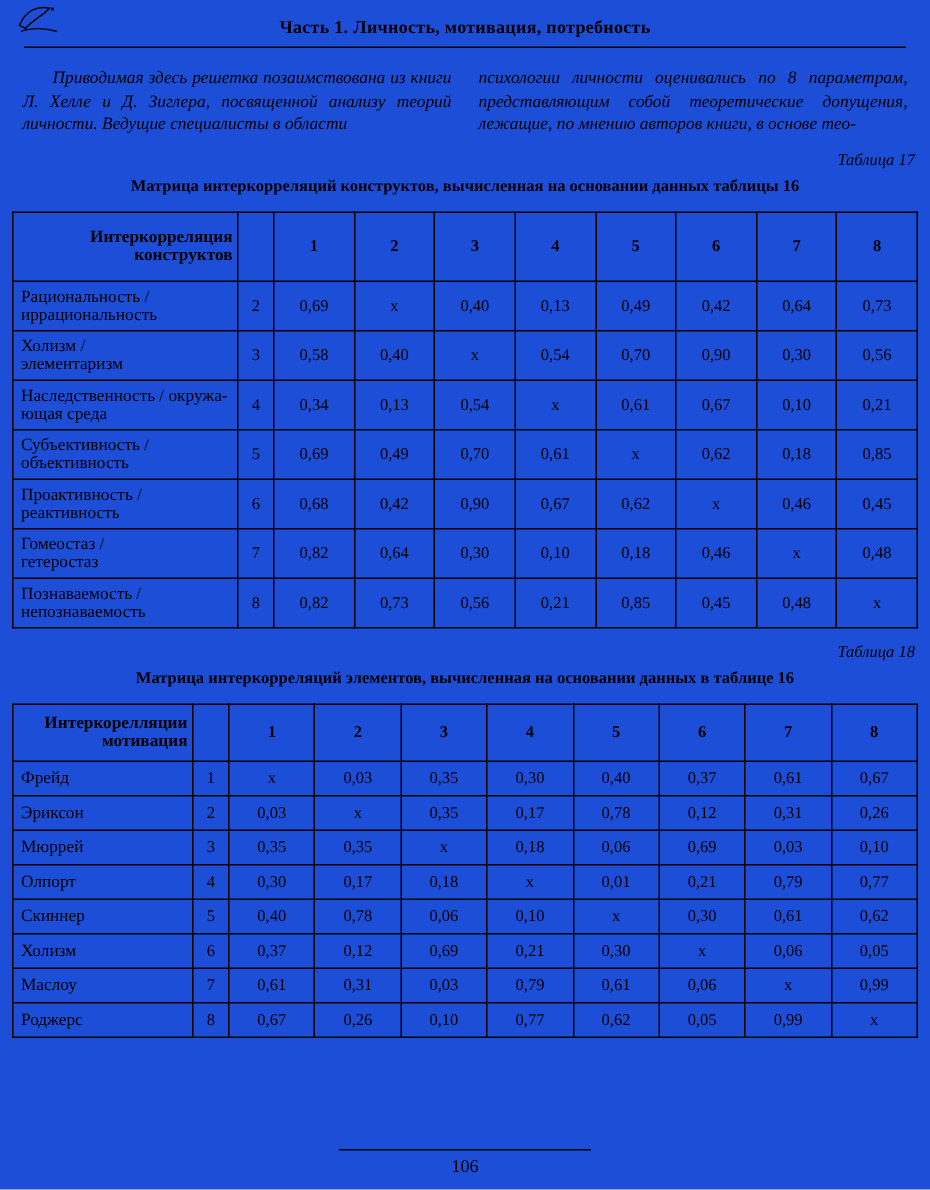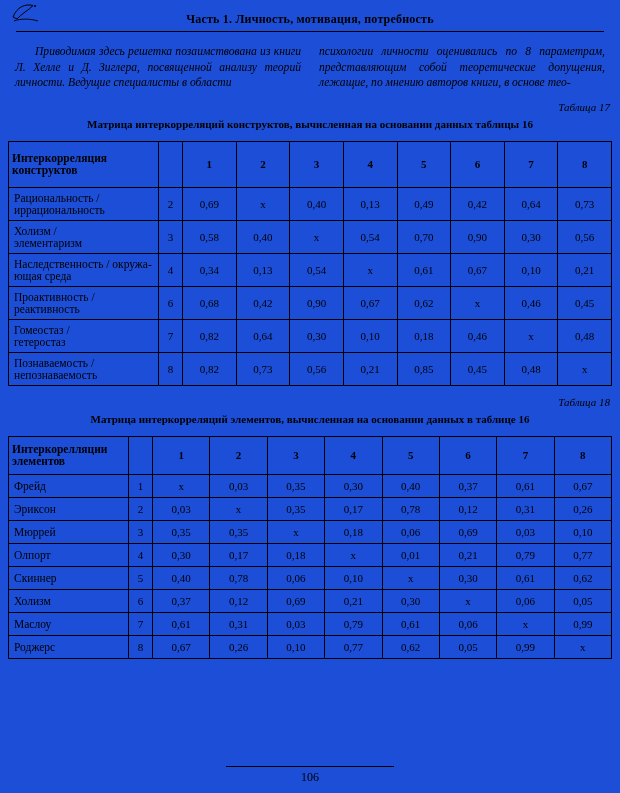--- a/index.html
+++ b/index.html
@@ -24,21 +24,21 @@
   
   .tbl-label { margin:10px 10px 0 0; text-align:right; font-style:italic; font-size:11px; }
   .tbl-caption { margin:5px 8px 0 8px; text-align:center; font-weight:bold; font-size:11px; }
   
   table { width:604px; margin:11px auto 0 auto; border-collapse:collapse; table-layout:fixed; }
   th, td {
     border:1px solid #000; font-size:11px; text-align:center;
     vertical-align:middle; padding:2px 3px; overflow:hidden;
   }
   th { font-weight:bold; }
-  .corner-th { white-space:pre-line; font-size:11.5px; text-align:left; }
+  .corner-th { white-space:pre-line; font-size:11.5px; text-align:right; }
   .t17 .corner-th { height:46px; }
   .t18 .corner-th { height:38px; }
   .row-name { text-align:left; white-space:pre-line; padding-left:5px; font-size:11.5px; }
   .t17 td { height:33px; }
   .t18 td { height:23px; }
   
   .footer { position:absolute; left:0; right:0; bottom:8px; text-align:center; }
   .footer-rule { width:168px; margin:0 auto 3px auto; border-top:1.4px solid #000; }
   .page-num { font-weight:normal; font-size:12px; }
 </style>
@@ -119,20 +119,33 @@
           <td class="val-cell">0,34</td>
           <td class="val-cell">0,13</td>
           <td class="val-cell">0,54</td>
           <td class="val-cell">х</td>
           <td class="val-cell">0,61</td>
           <td class="val-cell">0,67</td>
           <td class="val-cell">0,10</td>
           <td class="val-cell">0,21</td>
         </tr>
         <tr>
+          <td class="row-name">Субъективность /
+объективность</td>
+          <td class="row-num">5</td>
+          <td class="val-cell">0,69</td>
+          <td class="val-cell">0,49</td>
+          <td class="val-cell">0,70</td>
+          <td class="val-cell">0,61</td>
+          <td class="val-cell">х</td>
+          <td class="val-cell">0,62</td>
+          <td class="val-cell">0,18</td>
+          <td class="val-cell">0,85</td>
+        </tr>
+        <tr>
           <td class="row-name">Проактивность /
 реактивность</td>
           <td class="row-num">6</td>
           <td class="val-cell">0,68</td>
           <td class="val-cell">0,42</td>
           <td class="val-cell">0,90</td>
           <td class="val-cell">0,67</td>
           <td class="val-cell">0,62</td>
           <td class="val-cell">х</td>
           <td class="val-cell">0,46</td>
@@ -170,21 +183,21 @@
   <div class="tbl-label">Таблица 18</div>
   <div class="tbl-caption">Матрица интеркорреляций элементов, вычисленная на основании данных в таблице 16</div>
   <table class="t18">
     <colgroup>
       <col style="width:120px">
       <col style="width:24px">
     </colgroup>
     <thead>
       <tr>
         <th class="corner-th">Интеркорелляции
-элементов</th>
+мотивация</th>
         <th class="empty-th"></th>
       <th class="col-head">1</th>
           <th class="col-head">2</th>
           <th class="col-head">3</th>
           <th class="col-head">4</th>
           <th class="col-head">5</th>
           <th class="col-head">6</th>
           <th class="col-head">7</th>
           <th class="col-head">8</th>
         </tr>

